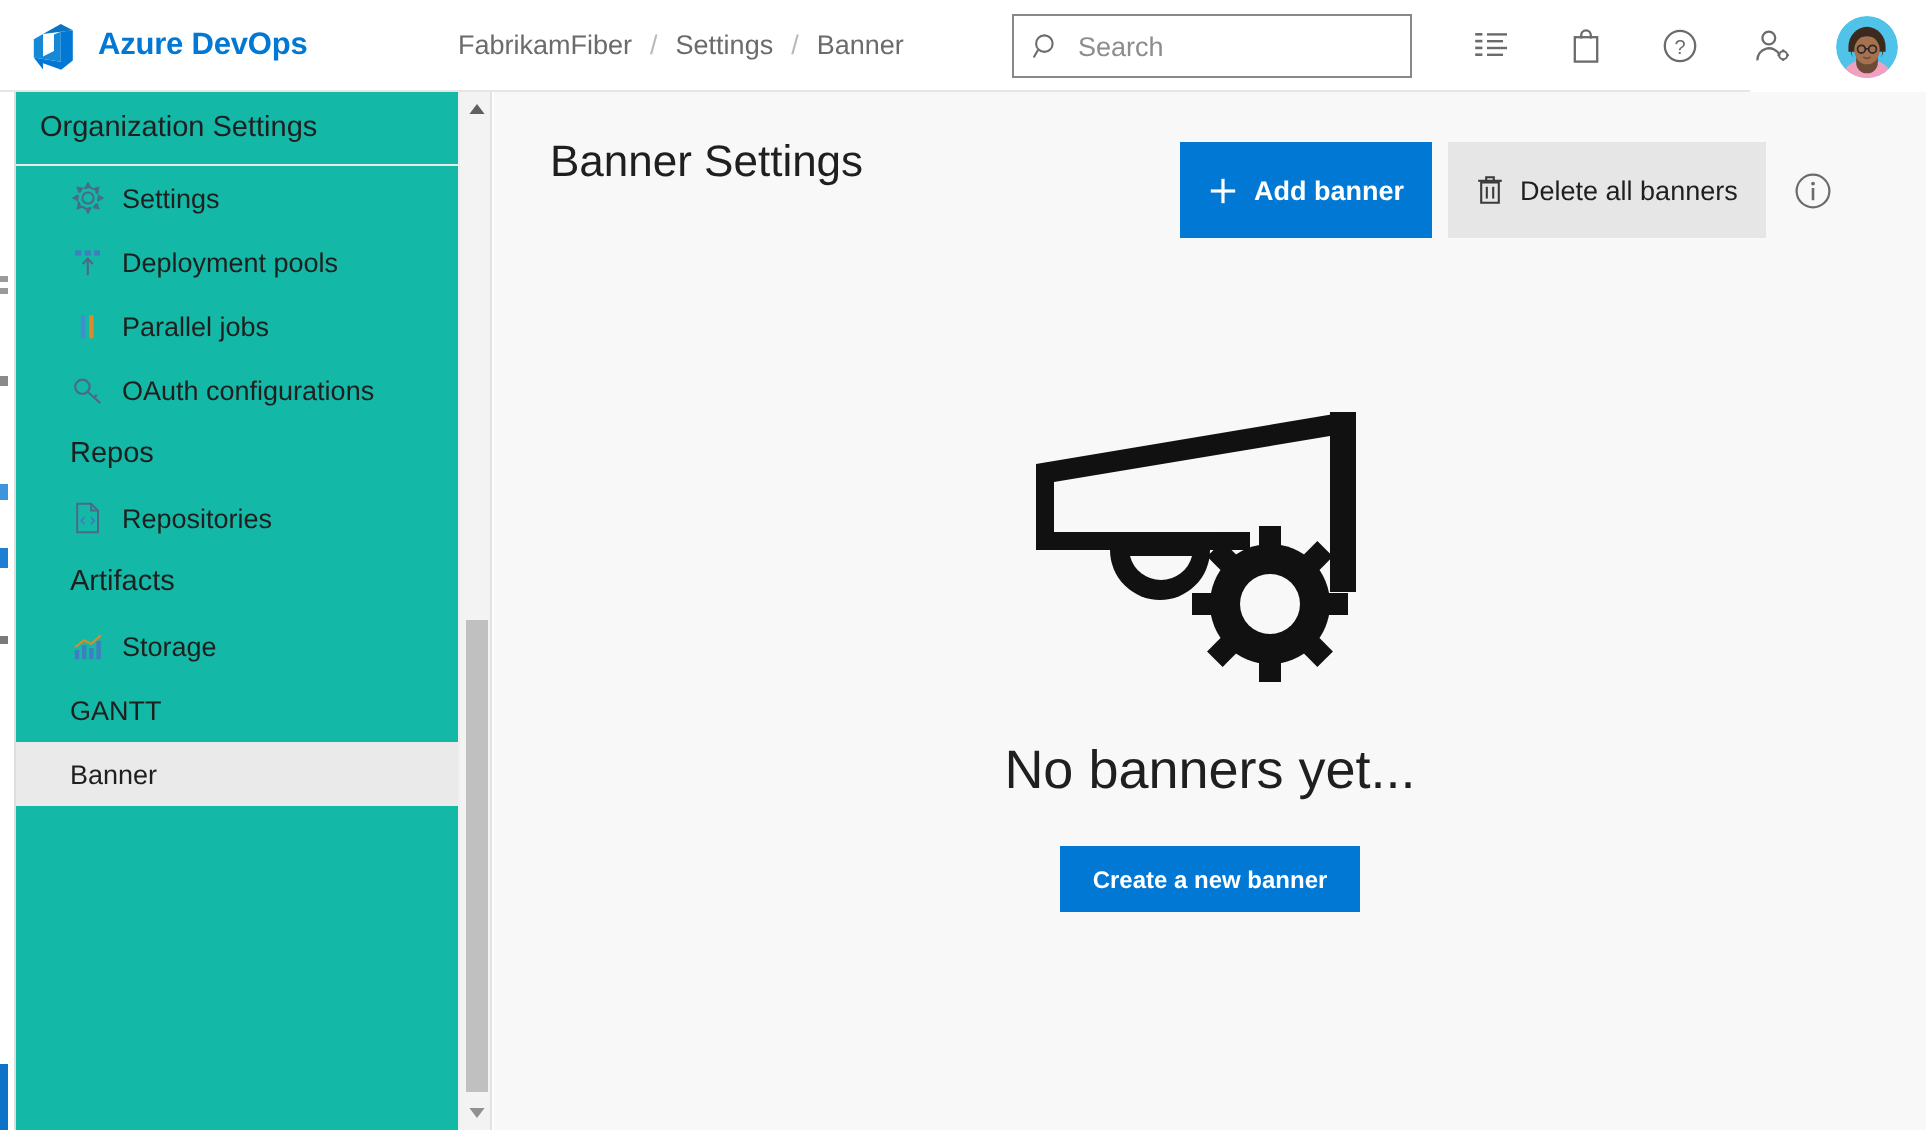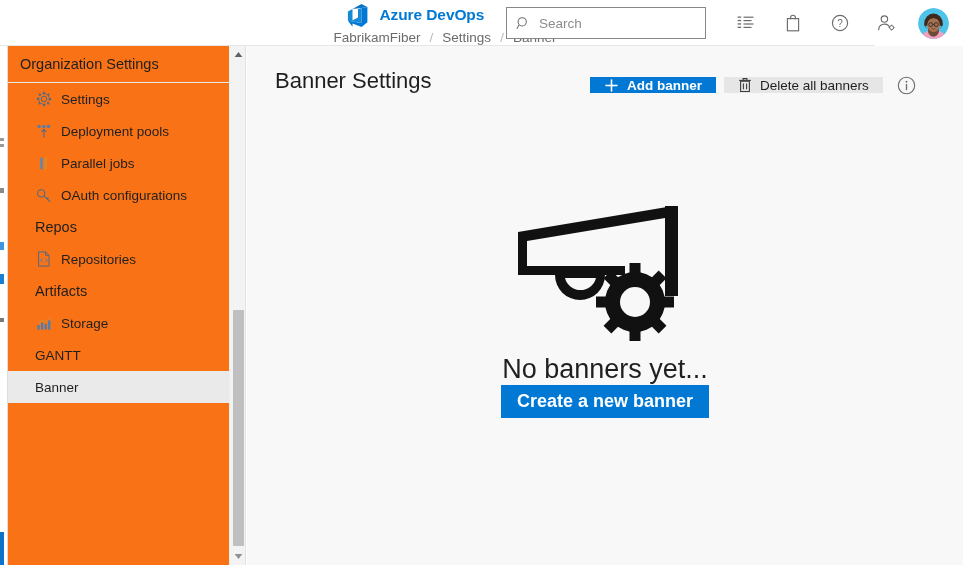--- a/index.html
+++ b/index.html
@@ -17,21 +17,21 @@
     width: 963px; height: 565px;
     background: #ffffff;
   }
 
   
   .topbar {
     position: absolute; left: 0; top: 0;
     width: 875px; height: 46px;
     background: #ffffff;
     border-bottom: 1px solid #e6e6e6;
-    display: flex; align-items: center; flex-direction: column;
+    display: flex; align-items: center;
   }
   .brand {
     display: flex; align-items: center;
     padding-left: 14px;
     width: 214px;
     height: 46px;
   }
   .brand-logo { width: 26px; height: 26px; flex: none; display:block; }
   .brand-text {
     margin-left: 9px;
@@ -94,21 +94,21 @@
     width: 8px; height: 519px;
     background: #ffffff;
     border-right: 1px solid #dedede;
   }
   .rail-mark { position: absolute; left: 0; width: 4px; }
 
   
   .sidebar {
     position: absolute; left: 8px; top: 46px;
     width: 238px; height: 519px;
-    background: #f97316;
+    background: #14b8a6;
     border-right: 1px solid #e2e2e2;
     overflow: hidden;
   }
   .sidebar-title {
     height: 37px;
     display: flex; align-items: center;
     padding-left: 12px;
     font-size: 14.5px;
     color: #1f1f1f;
     border-bottom: 1px solid #eaeaea;
@@ -189,21 +189,21 @@
     position: absolute; left: 28px; top: 22px;
     font-size: 22px;
     color: #1f1f1f;
     white-space: nowrap;
   }
   .btn-row {
     position: absolute; left: 343px; top: 25px;
     display: flex; align-items: center;
   }
   .btn {
-    height: 16px;
+    height: 48px;
     display: flex; align-items: center;
     padding: 0 14px;
     font-size: 13.5px;
     font-weight: bold;
     border: none;
     cursor: pointer;
     white-space: nowrap;
   }
   .btn-primary {
     background: #0078d4;
@@ -224,31 +224,32 @@
   }
 
   
   .empty {
     position: absolute; left: 0; top: 150px;
     width: 716px;
     display: flex; flex-direction: column; align-items: center;
   }
   .empty-art { width: 185px; height: 148px; display: block; }
   .empty-title {
-    margin-top: 10px;
+    margin-top: 26px;
     font-size: 27px;
     color: #1f1f1f;
     white-space: nowrap;
   }
   .empty-btn {
+    margin-top: 22px;
     height: 33px;
     padding: 0 16px;
     background: #0078d4;
     color: #ffffff;
-    font-size: 18px;
+    font-size: 12px;
     font-weight: bold;
     border: none;
     display: flex; align-items: center;
     cursor: pointer;
     white-space: nowrap;
   }
 </style>
 </head>
 <body>
 

